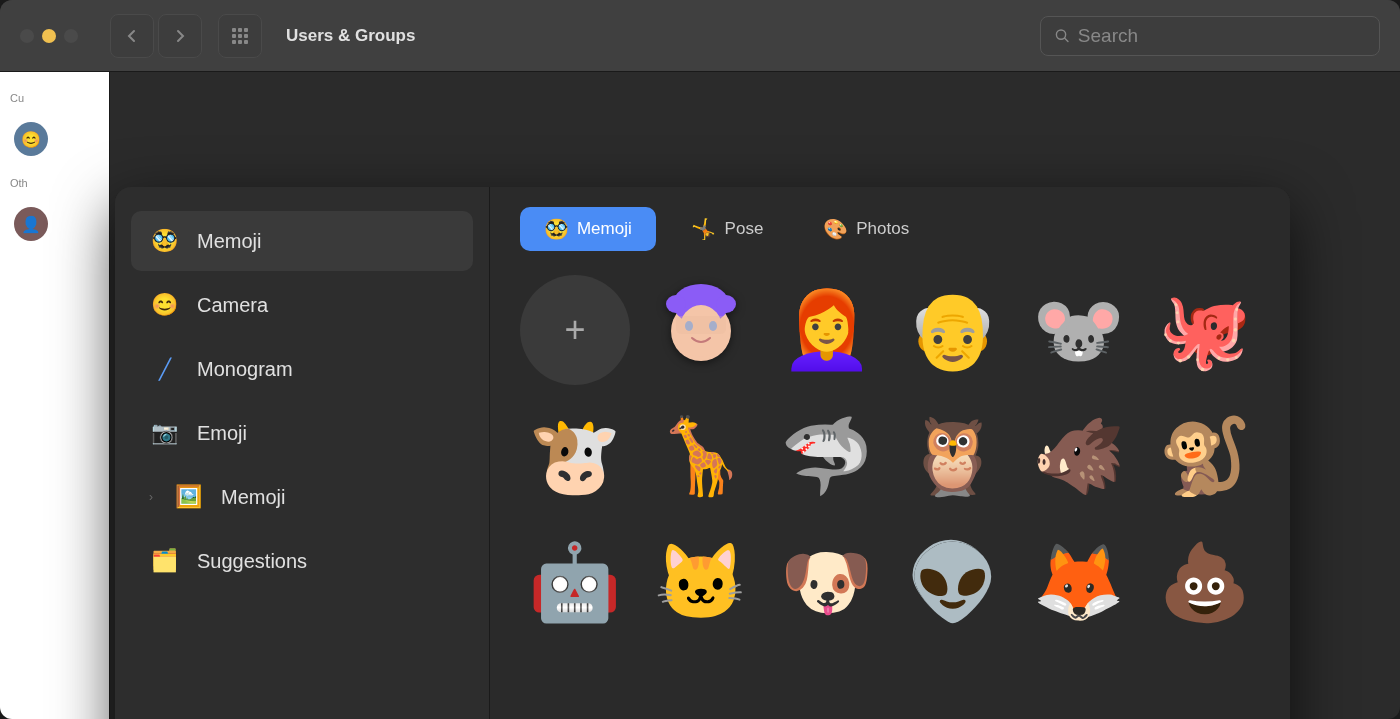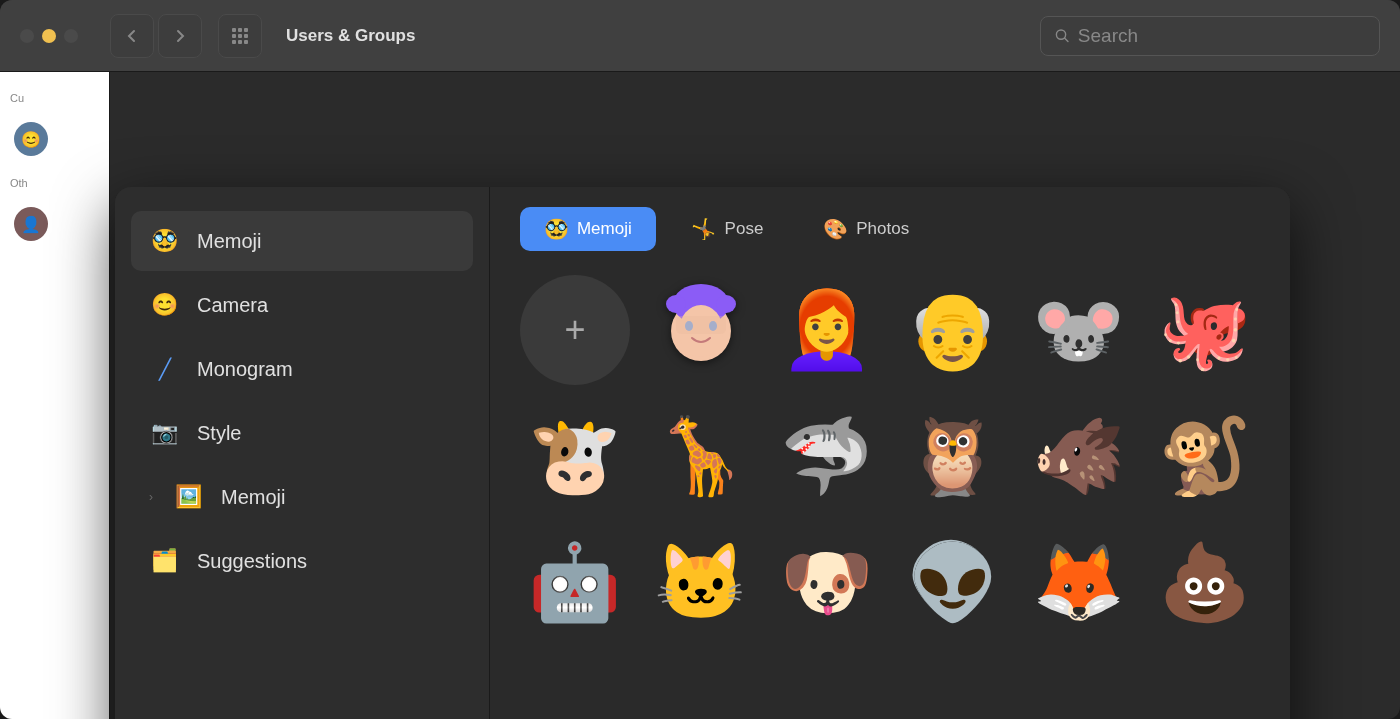--- a/index.html
+++ b/index.html
@@ -359,21 +359,21 @@
         <div class="popup-nav-item">
           <div class="popup-nav-icon">😊</div>
           <span class="popup-nav-item-label">Camera</span>
         </div>
         <div class="popup-nav-item">
           <div class="popup-nav-icon" style="font-size:20px;color:#5b9cf6;">╱</div>
           <span class="popup-nav-item-label">Monogram</span>
         </div>
         <div class="popup-nav-item">
           <div class="popup-nav-icon">📷</div>
-          <span class="popup-nav-item-label">Style</span>
+          <span class="popup-nav-item-label">Emoji</span>
         </div>
         <div class="popup-nav-item">
           <span class="chevron">›</span>
           <div class="popup-nav-icon">🖼️</div>
           <span class="popup-nav-item-label">Memoji</span>
         </div>
         <div class="popup-nav-item">
           <div class="popup-nav-icon">🗂️</div>
           <span class="popup-nav-item-label">Suggestions</span>
         </div>

